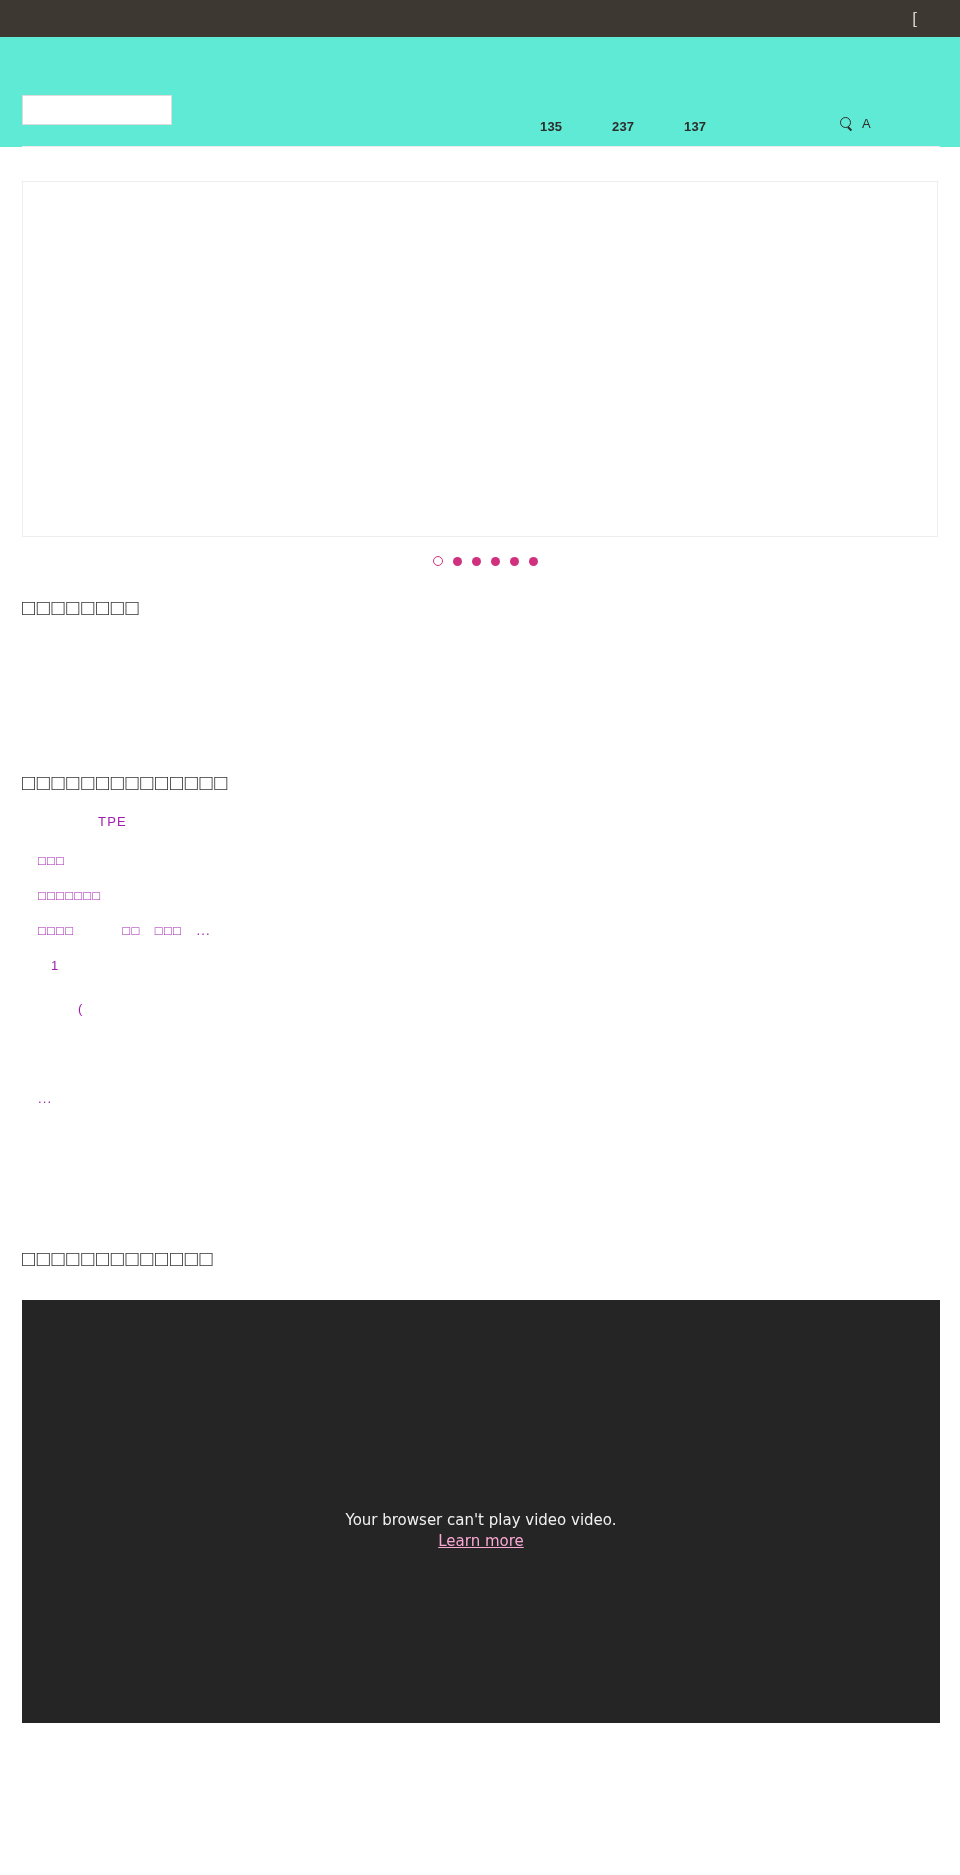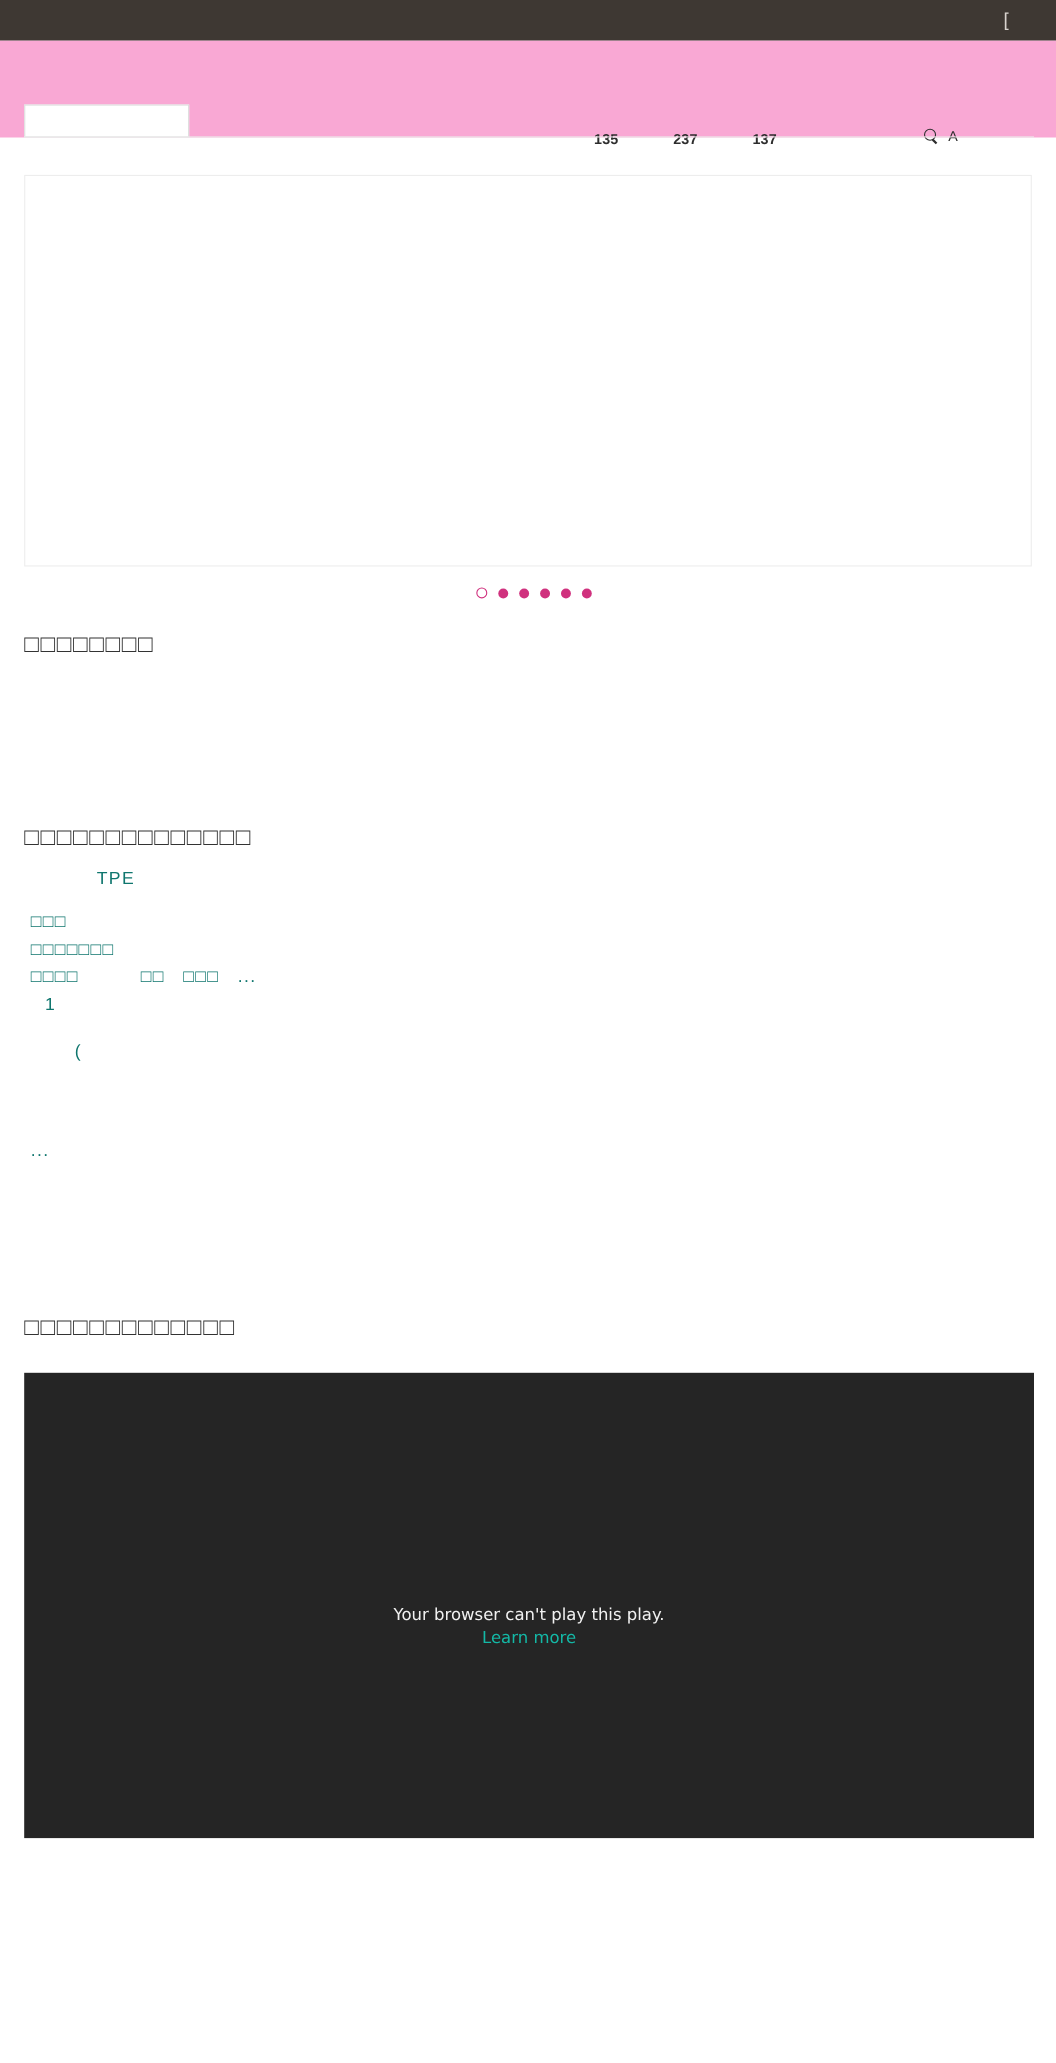--- a/index.html
+++ b/index.html
@@ -34,22 +34,22 @@
     font-family: "Liberation Sans", sans-serif;
     font-size: 17px;
     line-height: 1;
     letter-spacing: 0;
     user-select: none;
   }
 
   
   .header {
     width: 100%;
-    height: 88px;
-    background: #f9a8d4;
+    height: 110px;
+    background: #5eead4;
     position: relative;
   }
   .logo-box {
     position: absolute;
     left: 22px;
     top: 58px;
     width: 150px;
     height: 30px;
     border: 1px solid #dcdcdc;
     background: #ffffff;
@@ -167,25 +167,25 @@
     letter-spacing: 1.5px;
     line-height: 30px;
     margin: 0;
     white-space: nowrap;
   }
   .s1 { margin-top: 22px; }
   .s2 { margin-top: 145px; }
   .s3 { margin-top: 136px; }
 
   .body-copy {
-    font-size: 16px;
+    font-size: 13px;
     line-height: 19px;
-    color: #0f766e;
+    color: #a21caf;
     letter-spacing: 1.2px;
-    margin: 6px;
+    margin: 16px;
     white-space: pre;
   }
   .copy-block-a { margin-top: 14px; padding-left: 60px; }
   .copy-block-b { margin-top: 20px; }
   .copy-block-c { margin-top: 0px; padding-left: 13px; }
   .copy-block-d { margin-top: 41px; padding-left: 25px; }
   .copy-block-e { margin-top: 24px; padding-left: 40px; }
   .copy-block-f { margin-top: 71px; }
 
   
@@ -202,21 +202,22 @@
     left: 0;
     right: 0;
     top: 210px;
     text-align: center;
     color: #f1f1f1;
     font-size: 15px;
     line-height: 21px;
     font-family: "DejaVu Sans", sans-serif;
   }
   .video-msg a {
-    color: #14b8a6;
+    color: #f9a8d4;
+    text-decoration: underline;
     cursor: pointer;
   }
 </style>
 </head>
 <body>
 
 <div class="topbar">
   <span class="topbar-glyph">[</span>
 </div>
 
@@ -273,16 +274,16 @@
 
   <p class="body-copy copy-block-f">...</p>
 </section>
 
 <section class="section s3">
   <h2 class="section-title">□□□□□□□□□□□□□</h2>
 </section>
 
 <div class="video-wrap">
   <div class="video-msg">
-    <span>Your browser can't play this play.</span><br>
+    <span>Your browser can't play video video.</span><br>
     <a>Learn more</a>
   </div>
 </div>
 
 </body></html>

